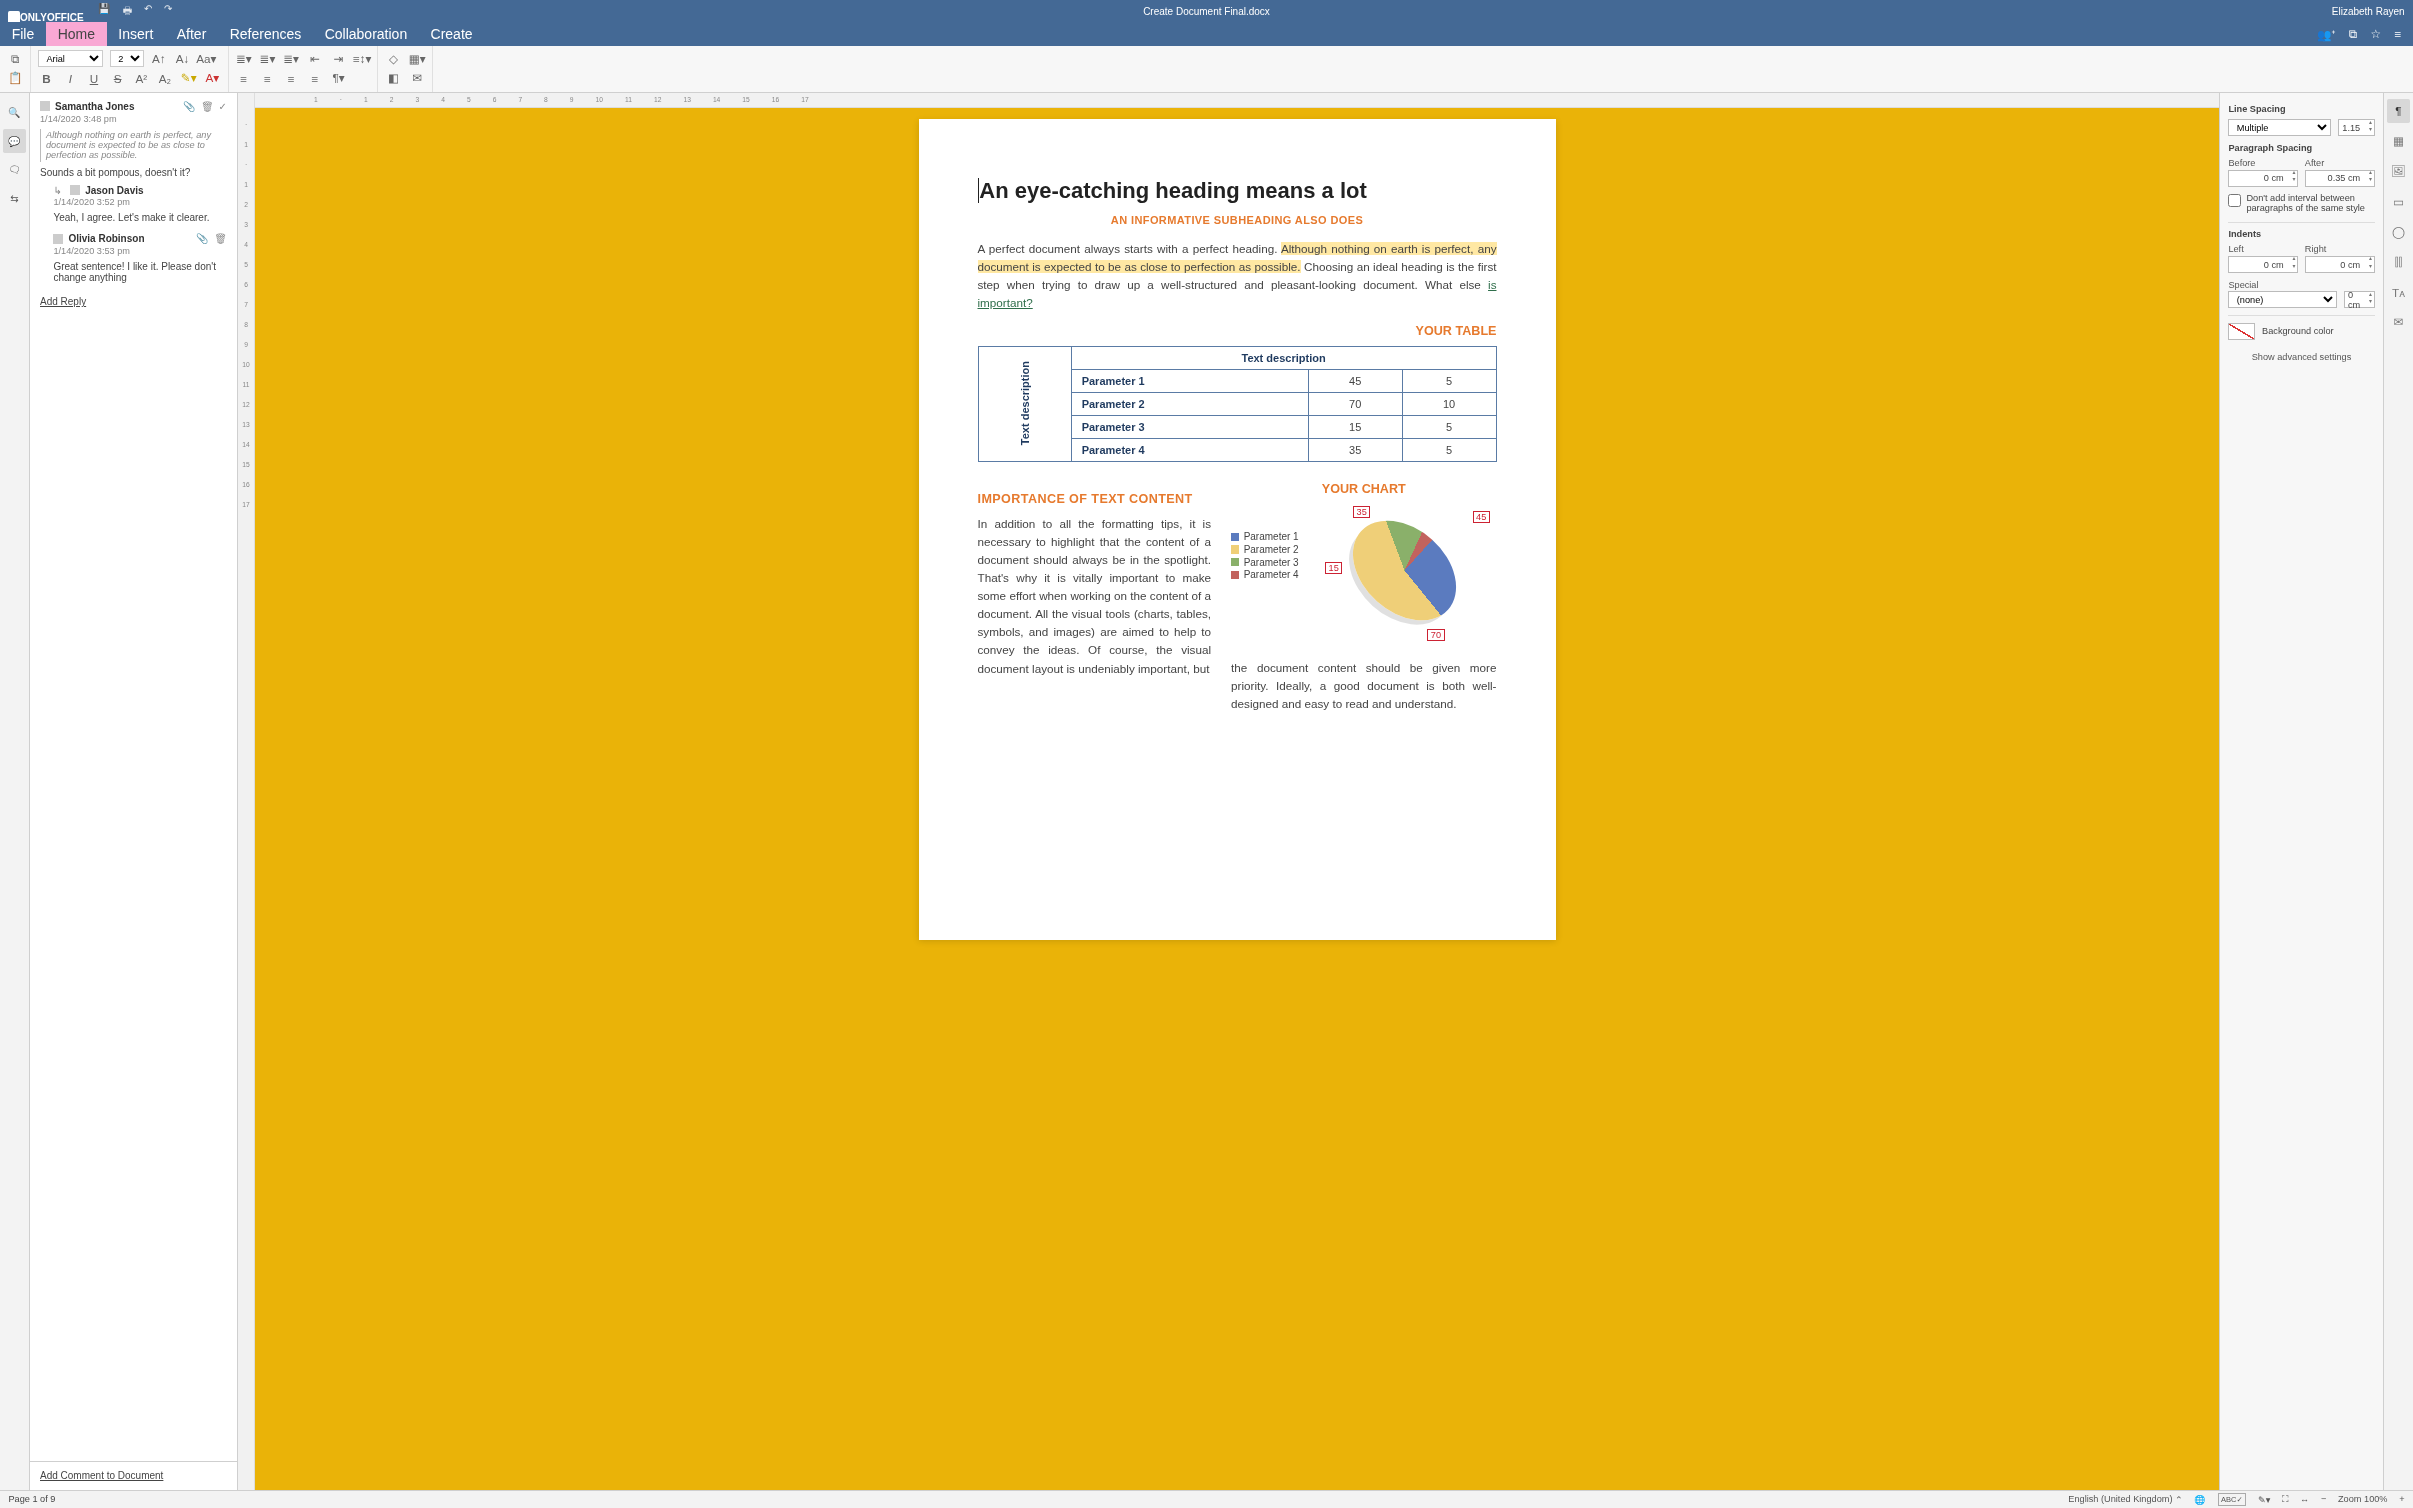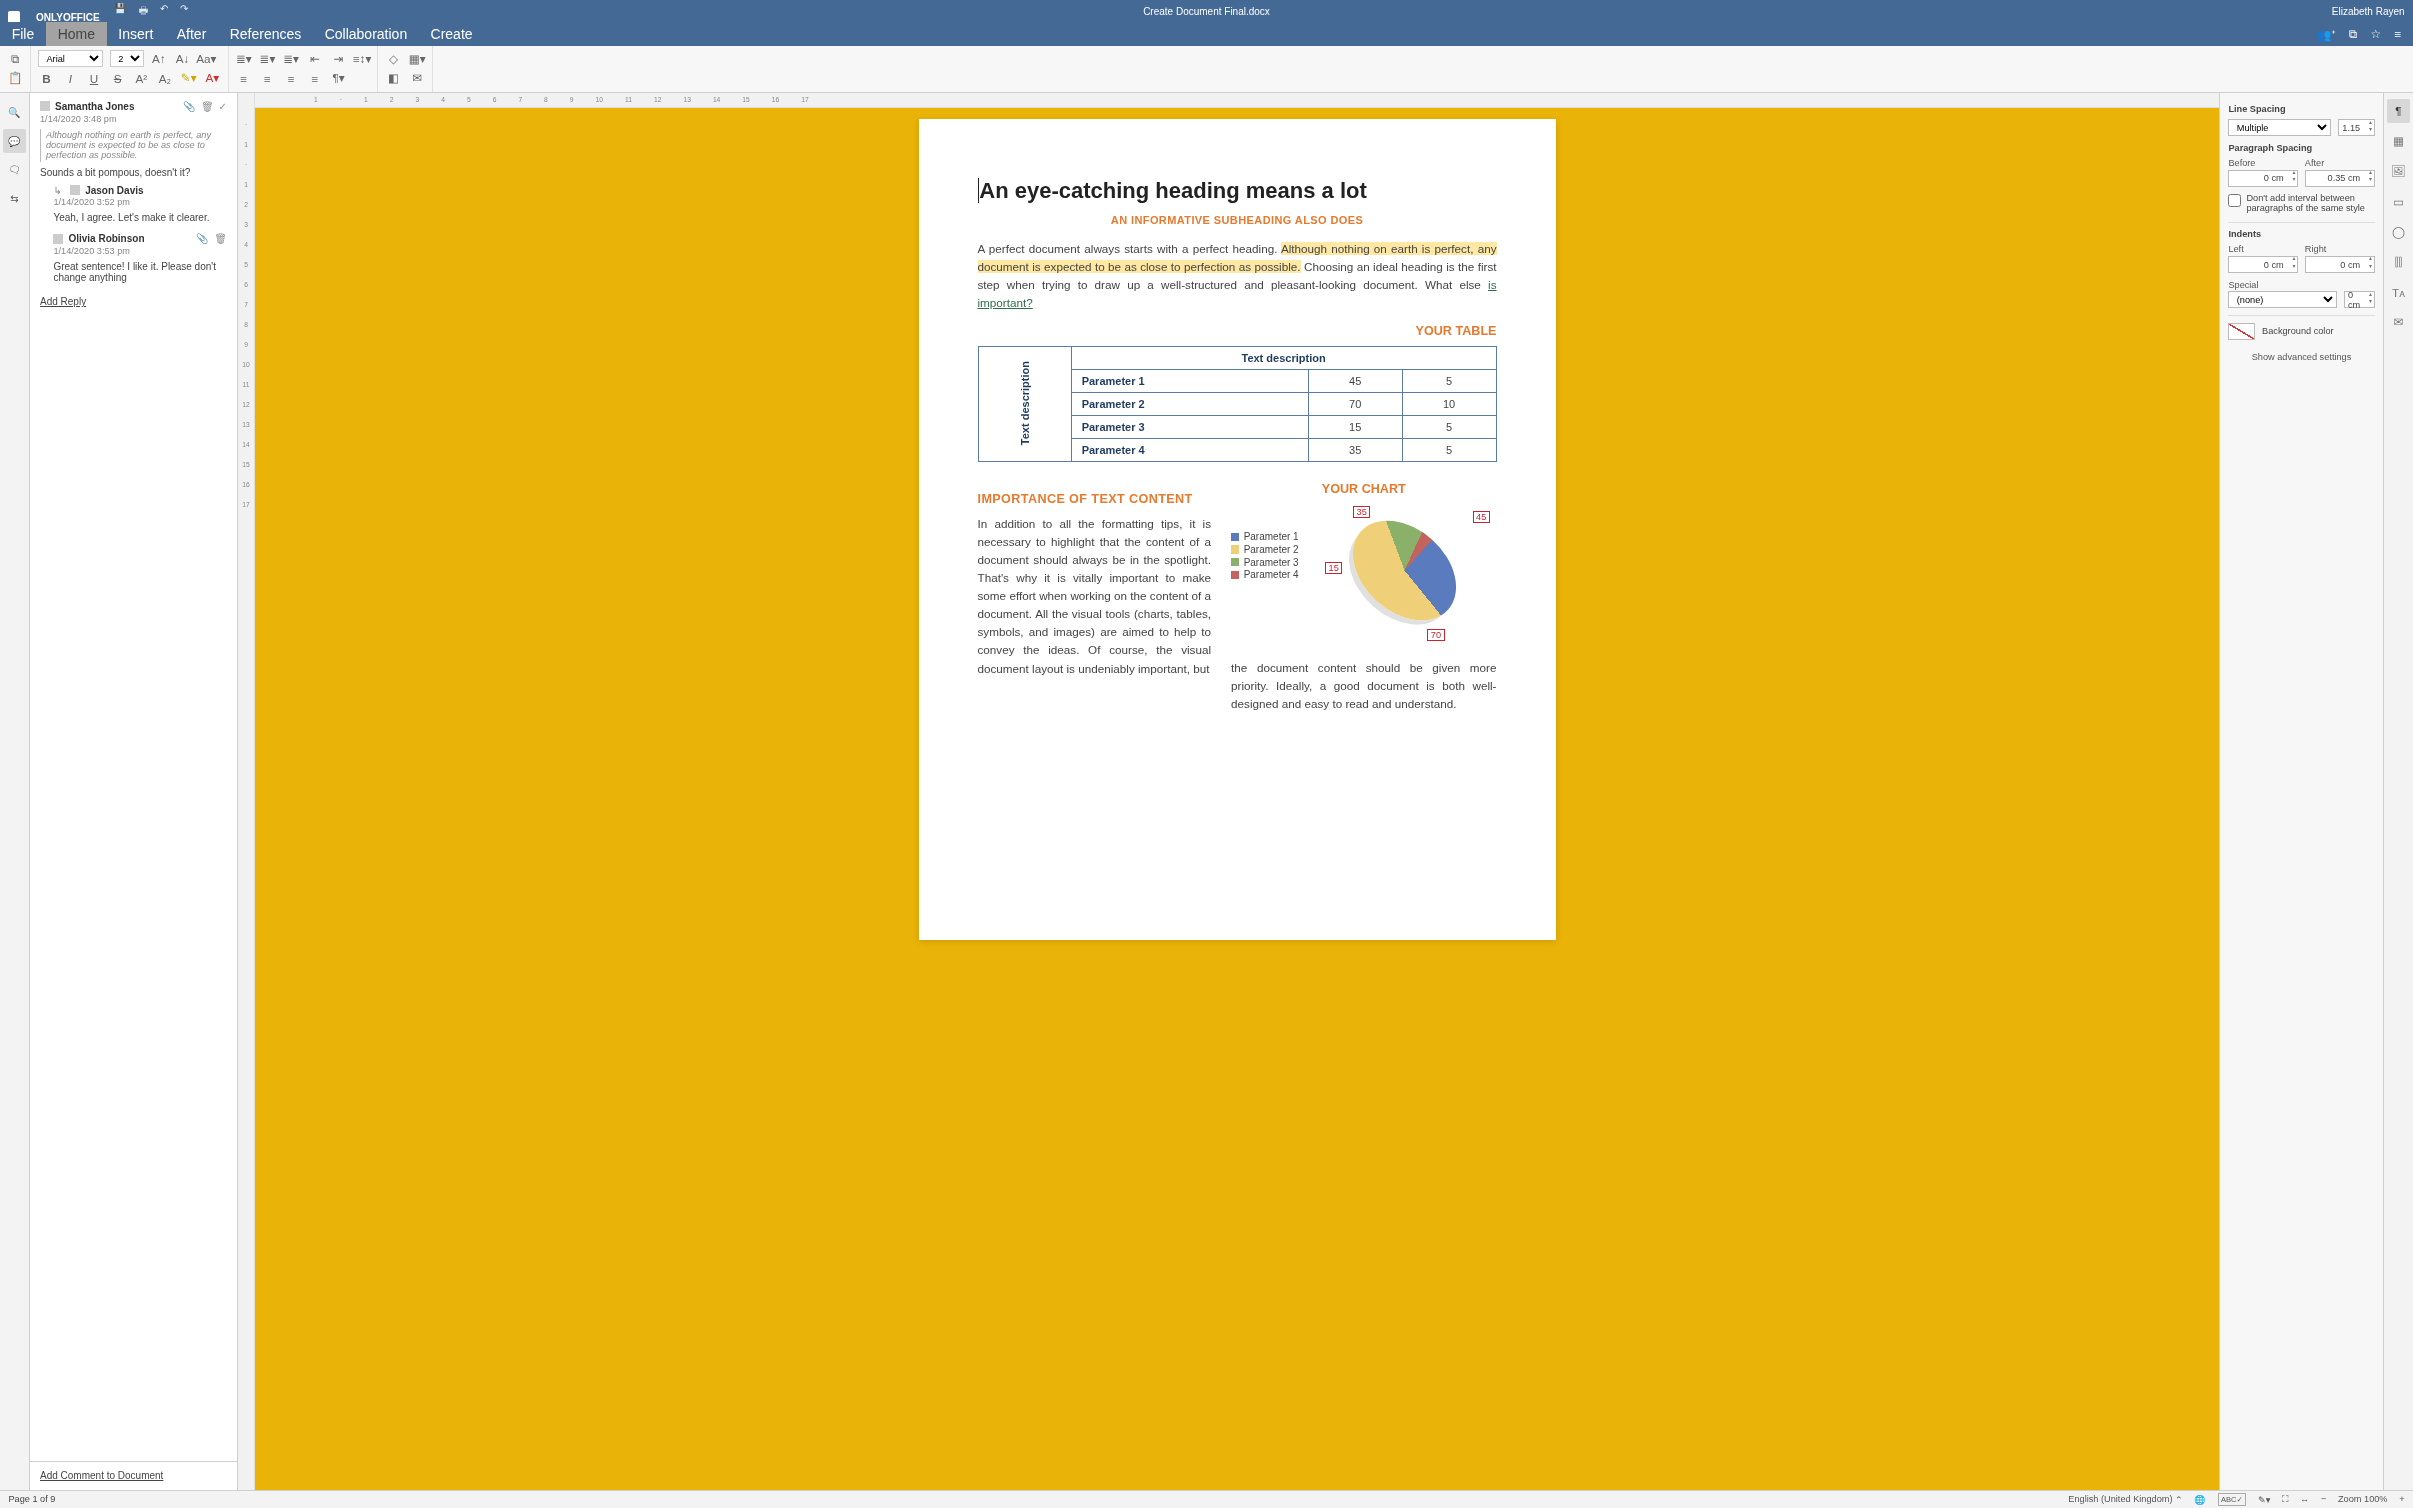--- a/index.html
+++ b/index.html
@@ -1,31 +1,31 @@
 <!DOCTYPE html>
 <html><head>
 <meta charset="utf-8">
 <style>
 * { box-sizing: border-box; margin: 0; padding: 0; }
 html, body { width: 100%; height: 100%; font-family: Arial, sans-serif; font-size: 10px; overflow: hidden; background: #fff; }
 body { display: flex; flex-direction: column; }
 
 
 .titlebar { height: 22px; background: #446995; color: #fff; display: flex; align-items: center; padding: 0 8.4px; font-size: 10px; }
-.titlebar .logo { display: flex; align-items: center; gap: 16px; font-weight: bold; margin-top: 12px; }
+.titlebar .logo { display: flex; align-items: center; gap: 0; font-weight: bold; margin-top: 12px; }
 .titlebar .logo-box { width: 11.7px; height: 11.7px; background: #fff; border-radius: 1.7px; display: inline-block; }
 .titlebar .qat { display: flex; gap: 11.7px; margin-left: 15px; }
 .titlebar .qat span { opacity: .85; cursor: pointer; }
 .titlebar .doc-title { position: absolute; left: 50%; transform: translateX(-50%); }
 .titlebar .right { margin-left: auto; }
 
 
 .menubar { height: 23.5px; background: #446995; display: flex; align-items: stretch; padding-left: 0; }
 .menubar .tab { color: #fff; padding: 0 11.7px; display: flex; align-items: center; font-size: 14px; cursor: pointer; }
-.menubar .tab.active { background: #a3a3a3; color: #444; }
+.menubar .tab.active { background: #f9a8d4; color: #444; }
 .menubar .menu-right { margin-left: auto; display: flex; align-items: center; gap: 13.4px; padding-right: 11.7px; color: #fff; }
 .menubar .menu-right span { cursor: pointer; font-size: 11.7px; }
 
 
 .ribbon { height: 47px; background: #f7f7f7; border-bottom: 0.8px solid #cfcfcf; display: flex; align-items: stretch; }
 .ribbon .group { display: flex; flex-direction: column; justify-content: space-around; padding: 3.4px 6.7px; border-right: 0.8px solid #e0e0e0; }
 .ribbon .row { display: flex; gap: 6.7px; align-items: center; }
 .ribbon .icon-btn { width: 17px; height: 17px; display: flex; align-items: center; justify-content: center; color: #666; cursor: pointer; font-size: 11.7px; }
 .ribbon select { height: 17px; border: 0.8px solid #ccc; background: #fff; font-size: 9.2px; padding: 0 3.4px; }
 .ribbon .font-name { width: 65px; }

